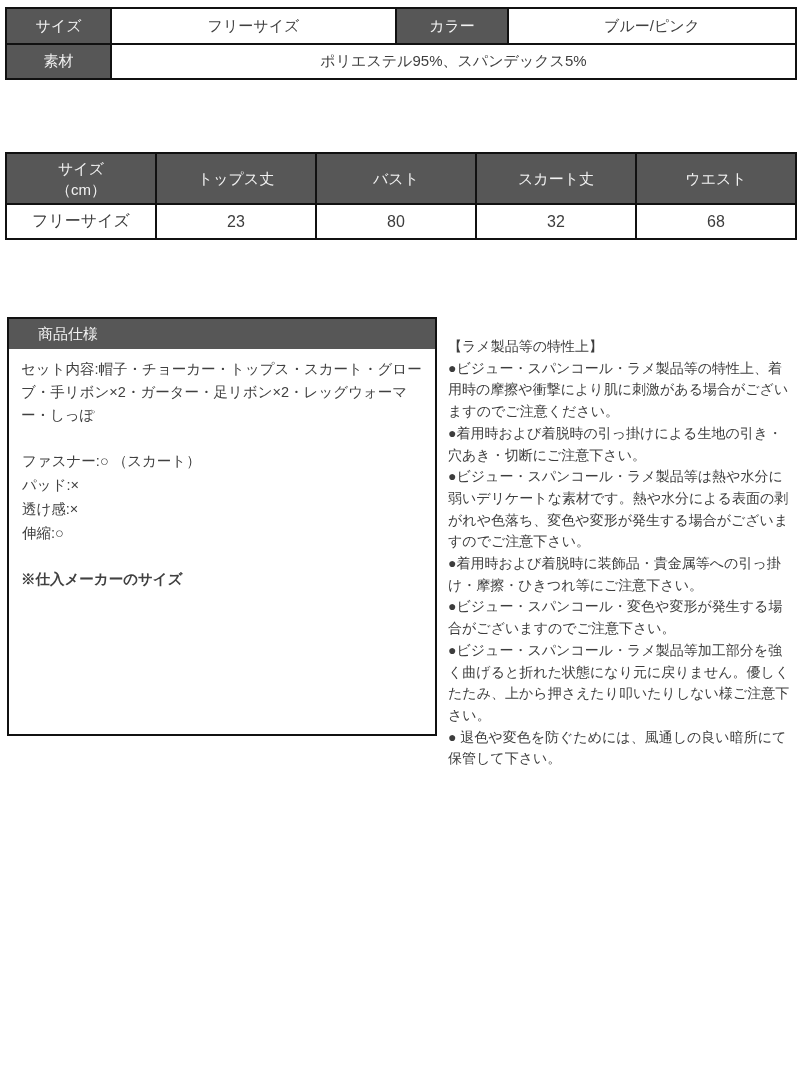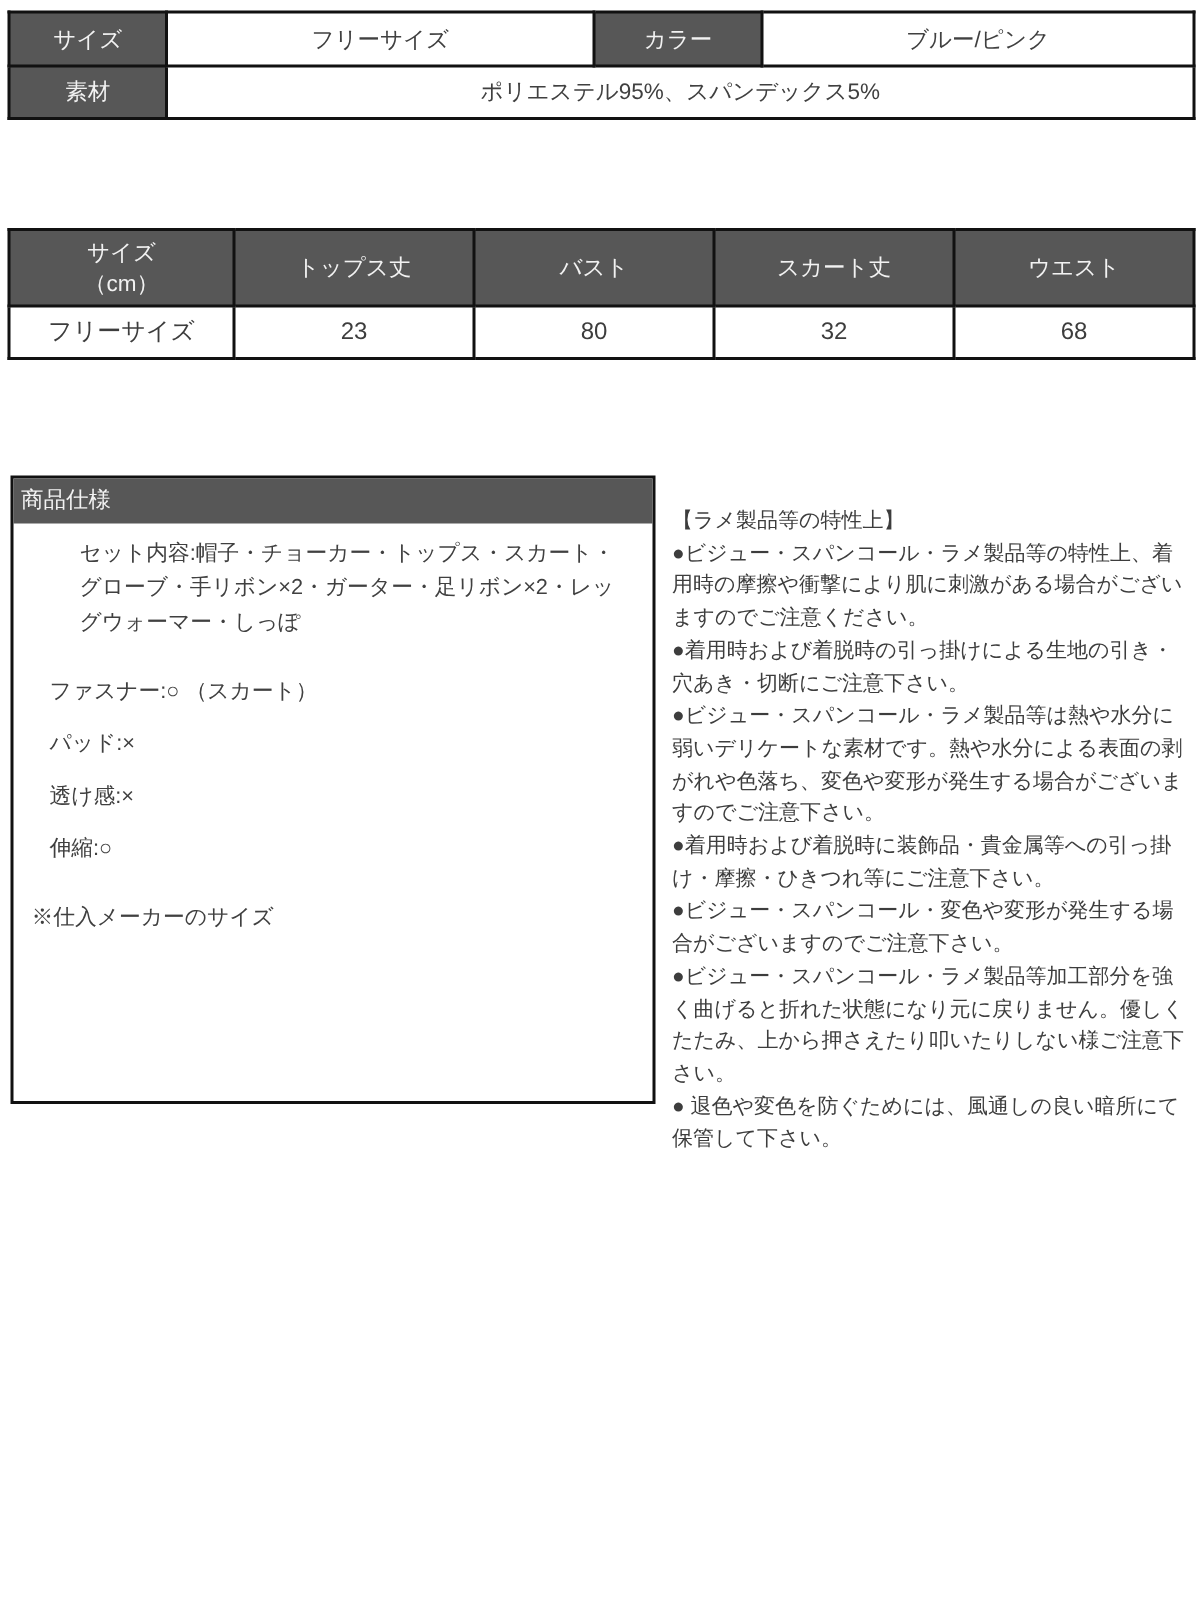--- a/index.html
+++ b/index.html
@@ -42,29 +42,29 @@
 
   
   .product-box {
     position:absolute; left:7px; top:317px;
     width:430px; height:419px;
     border:2px solid #111111; background:#ffffff;
   }
   .product-box .box-header {
     background:#575757; color:#f2f2f2;
     height:30px; line-height:30px;
-    padding-left:5px; font-size:15px;
+    padding-left:29px; font-size:15px;
   }
   .product-box .box-content {
     padding:9px 12px;
     font-size:14.5px; line-height:23px; color:#404040;
   }
-  .product-box .set-contents { margin-bottom:23px;margin-left:32px; }
-  .product-box .detail-line { margin:12px; }
-  .product-box .supplier-note { margin-top:23px; }
+  .product-box .set-contents { margin-bottom:23px; }
+  .product-box .detail-line { margin:1px; }
+  .product-box .supplier-note { margin-top:23px;font-weight:bold; }
 
   
   .handling-notes {
     position:absolute; left:448px; top:336px; width:342px;
     font-size:14px; line-height:21.7px; color:#3d3d3d;
   }
   .handling-notes p { margin:0; }
 </style>
 </head>
 <body>

